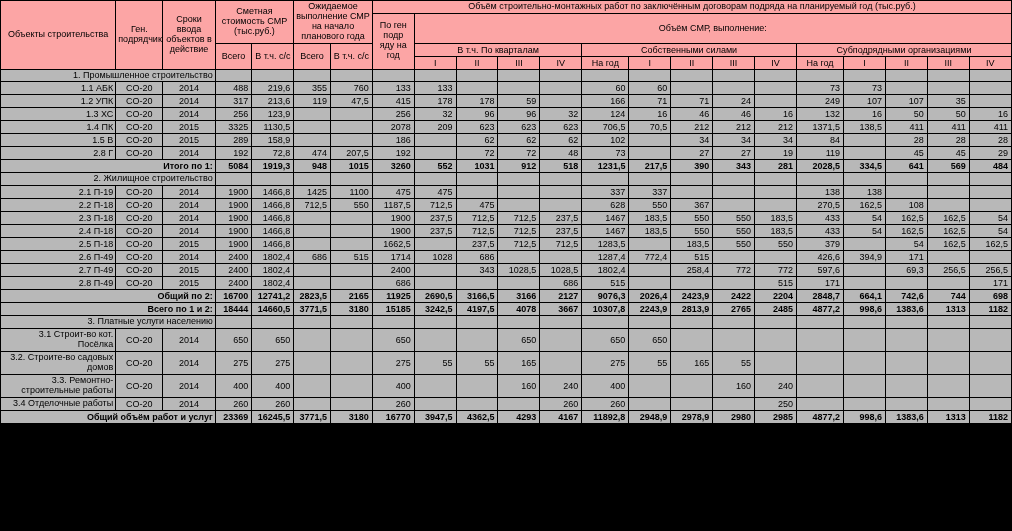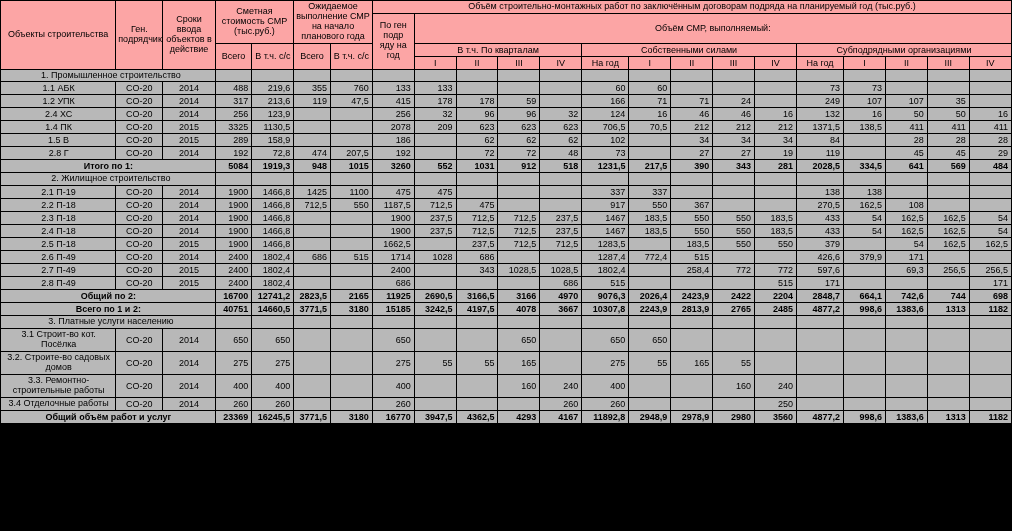--- a/index.html
+++ b/index.html
@@ -1,23 +1,23 @@
 <!DOCTYPE html>
 <html><head>
 <meta charset="utf-8">
 <style>
   * { box-sizing: border-box; margin: 0; padding: 0; }
   body { font-family: Arial, sans-serif; font-size: 9px; background: #000; color: #000; }
   table { border-collapse: collapse; width: 1012px; background: #b8b8b8; table-layout: fixed; }
   th, td { border: 1px solid #000; padding: 1px 2px; text-align: center; vertical-align: middle; overflow: hidden; white-space: nowrap; }
   th { font-weight: normal; background: #fca5a5; }
-  .left { text-align: center; padding-left: 3px; margin-left: 25px; }
+  .left { text-align: right; padding-left: 3px; margin-left: 25px; }
   .right { text-align: right; padding-right: 3px; }
   .bold { font-weight: bold; }
-  .section { text-align: center; padding-left: 8px; }
+  .section { text-align: right; padding-left: 8px; }
   .wrap { white-space: normal; line-height: 1.1; }
 </style>
 </head>
 <body>
 
 <table>
 <colgroup>
 <col style="width:110px">
       <col style="width:45px">
       <col style="width:50px">
@@ -46,21 +46,21 @@
 <tr>
 <th rowspan="4" class="wrap">Объекты строительства</th>
 <th rowspan="4" class="wrap">Ген. подрядчик</th>
 <th rowspan="4" class="wrap">Сроки ввода объектов в действие</th>
 <th colspan="2" rowspan="2" class="wrap">Сметная стоимость СМР (тыс.руб.)</th>
 <th colspan="2" rowspan="2" class="wrap">Ожидаемое выполнение СМР на начало планового года</th>
 <th colspan="15" class="wrap">Объём строительно-монтажных работ по заключённым договорам подряда на планируемый год (тыс.руб.)</th>
 </tr>
 <tr>
 <th rowspan="3" class="wrap">По ген подр яду на год</th>
-<th colspan="14">Объём СМР, выполняемый:</th>
+<th colspan="14">Объём СМР, выполнение:</th>
 </tr>
 <tr>
 <th rowspan="2">Всего</th>
 <th rowspan="2">В т.ч. с/с</th>
 <th rowspan="2">Всего</th>
 <th rowspan="2">В т.ч. с/с</th>
 <th colspan="4">В т.ч. По кварталам</th>
 <th colspan="5">Собственными силами</th>
 <th colspan="5">Субподрядными организациями</th>
 </tr>
@@ -146,21 +146,21 @@
         <td class="right ">71</td>
         <td class="right ">24</td>
         <td class="right "></td>
         <td class="right ">249</td>
         <td class="right ">107</td>
         <td class="right ">107</td>
         <td class="right ">35</td>
         <td class="right "></td>
   </tr>
       <tr>
-    <td class="left">2.4 ХС</td>
+    <td class="left">1.3 ХС</td>
     <td>СО-20</td>
     <td>2014</td>
     <td class="right ">256</td>
         <td class="right ">123,9</td>
         <td class="right "></td>
         <td class="right "></td>
         <td class="right ">256</td>
         <td class="right ">32</td>
         <td class="right ">96</td>
         <td class="right ">96</td>
@@ -323,21 +323,21 @@
     <td>2014</td>
     <td class="right ">1900</td>
         <td class="right ">1466,8</td>
         <td class="right ">712,5</td>
         <td class="right ">550</td>
         <td class="right ">1187,5</td>
         <td class="right ">712,5</td>
         <td class="right ">475</td>
         <td class="right "></td>
         <td class="right "></td>
-        <td class="right ">917</td>
+        <td class="right ">628</td>
         <td class="right ">550</td>
         <td class="right ">367</td>
         <td class="right "></td>
         <td class="right "></td>
         <td class="right ">270,5</td>
         <td class="right ">162,5</td>
         <td class="right ">108</td>
         <td class="right "></td>
         <td class="right "></td>
   </tr>
@@ -425,21 +425,21 @@
         <td class="right ">1028</td>
         <td class="right ">686</td>
         <td class="right "></td>
         <td class="right "></td>
         <td class="right ">1287,4</td>
         <td class="right ">772,4</td>
         <td class="right ">515</td>
         <td class="right "></td>
         <td class="right "></td>
         <td class="right ">426,6</td>
-        <td class="right ">379,9</td>
+        <td class="right ">394,9</td>
         <td class="right ">171</td>
         <td class="right "></td>
         <td class="right "></td>
   </tr>
       <tr>
     <td class="left">2.7 П-49</td>
     <td>СО-20</td>
     <td>2015</td>
     <td class="right ">2400</td>
         <td class="right ">1802,4</td>
@@ -489,36 +489,36 @@
     <td class="left bold" colspan="3">Общий по 2:</td>
 
     <td class="right bold">16700</td>
         <td class="right bold">12741,2</td>
         <td class="right bold">2823,5</td>
         <td class="right bold">2165</td>
         <td class="right bold">11925</td>
         <td class="right bold">2690,5</td>
         <td class="right bold">3166,5</td>
         <td class="right bold">3166</td>
-        <td class="right bold">4970</td>
+        <td class="right bold">2127</td>
         <td class="right bold">9076,3</td>
         <td class="right bold">2026,4</td>
         <td class="right bold">2423,9</td>
         <td class="right bold">2422</td>
         <td class="right bold">2204</td>
         <td class="right bold">2848,7</td>
         <td class="right bold">664,1</td>
         <td class="right bold">742,6</td>
         <td class="right bold">744</td>
         <td class="right bold">698</td>
   </tr>
       <tr class="bold">
     <td class="left bold" colspan="3">Всего по 1 и 2:</td>
 
-    <td class="right bold">40751</td>
+    <td class="right bold">18444</td>
         <td class="right bold">14660,5</td>
         <td class="right bold">3771,5</td>
         <td class="right bold">3180</td>
         <td class="right bold">15185</td>
         <td class="right bold">3242,5</td>
         <td class="right bold">4197,5</td>
         <td class="right bold">4078</td>
         <td class="right bold">3667</td>
         <td class="right bold">10307,8</td>
         <td class="right bold">2243,9</td>
@@ -658,21 +658,21 @@
         <td class="right bold">3180</td>
         <td class="right bold">16770</td>
         <td class="right bold">3947,5</td>
         <td class="right bold">4362,5</td>
         <td class="right bold">4293</td>
         <td class="right bold">4167</td>
         <td class="right bold">11892,8</td>
         <td class="right bold">2948,9</td>
         <td class="right bold">2978,9</td>
         <td class="right bold">2980</td>
-        <td class="right bold">3560</td>
+        <td class="right bold">2985</td>
         <td class="right bold">4877,2</td>
         <td class="right bold">998,6</td>
         <td class="right bold">1383,6</td>
         <td class="right bold">1313</td>
         <td class="right bold">1182</td>
   </tr>
     </tbody>
 </table>
 
 </body></html>

